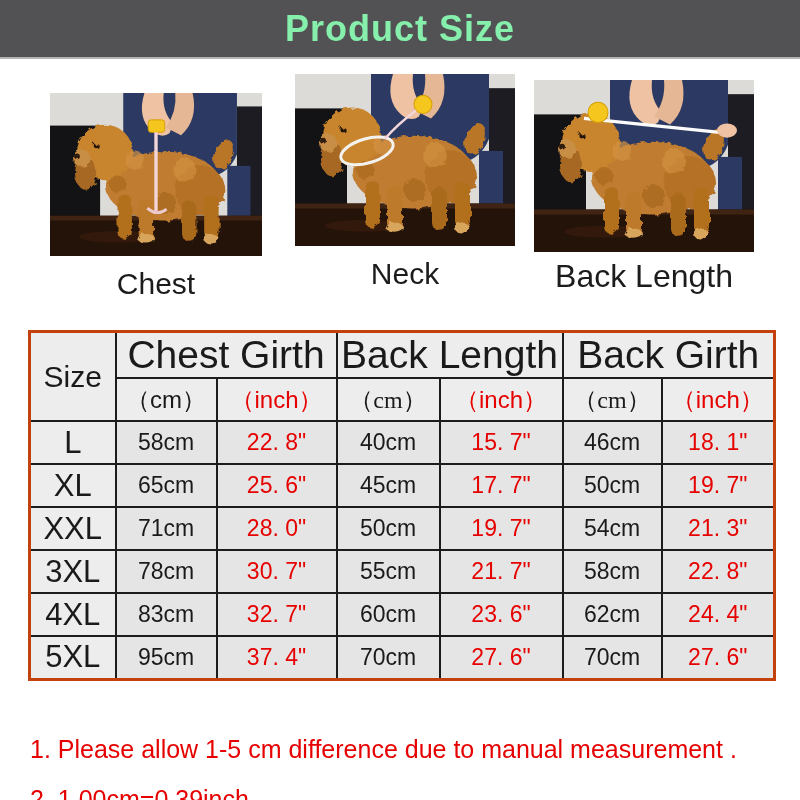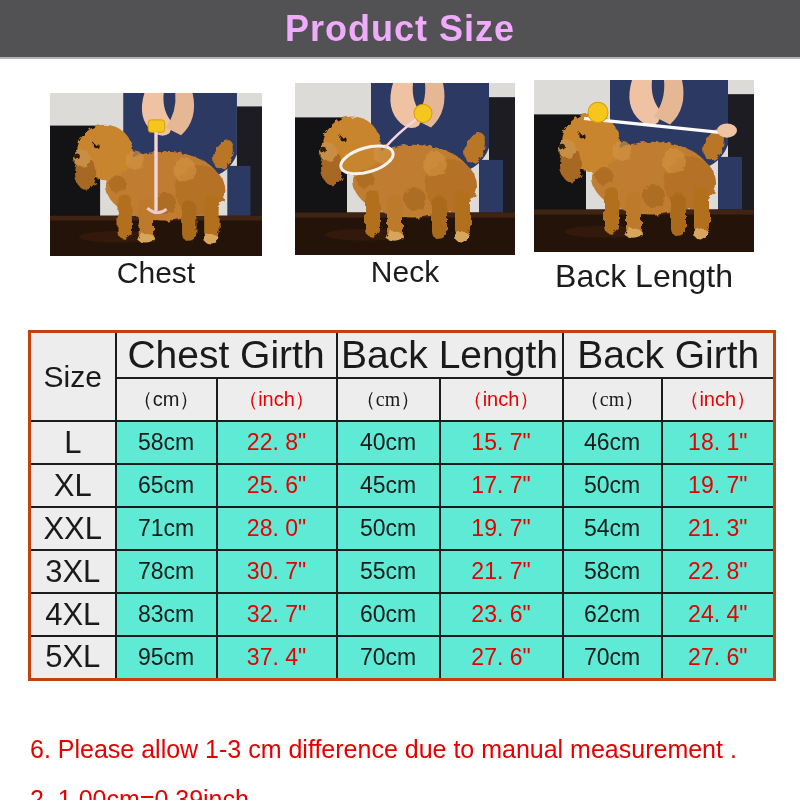--- a/index.html
+++ b/index.html
@@ -6,50 +6,50 @@
   body{
     width:800px;height:800px;position:relative;overflow:hidden;
     background:#ffffff;font-family:"Liberation Sans",sans-serif;color:#1a1a1a;
   }
   
   .banner{
     position:absolute;top:0;left:0;width:800px;height:57px;
     background:#525254;border-bottom:2px solid #b3b3b3;
     display:flex;align-items:center;justify-content:center;
   }
-  .banner h1{margin:0;color:#f0abfc;font-size:36px;font-weight:bold;letter-spacing:1px;}
+  .banner h1{margin:0;color:#86efac;font-size:36px;font-weight:bold;letter-spacing:1px;}
 
   
   figure.photo{position:absolute;margin:0;padding:0;}
   figure.photo svg{display:block;background:#d9d8d6;}
   figure.photo figcaption{
-    text-align:center;font-size:30px;color:#1c1c1c;font-weight:400;
+    text-align:center;font-size:30px;color:#1c1c1c;margin-top:11px;font-weight:400;
   }
   #photo-chest{left:50px;top:93px;}
-  #photo-neck{left:295px;top:83px;}
+  #photo-neck{left:295px;top:74px;}
   #photo-back{left:534px;top:80px;}
   #photo-back figcaption{margin-top:6px;font-size:32px;}
 
   
   table.size-table{
     position:absolute;left:28px;top:330px;width:745px;
     border-collapse:collapse;table-layout:fixed;border:3px solid #c2410c;
   }
   .size-table th,.size-table td{
     border:2px solid #1c1c1c;text-align:center;vertical-align:middle;
     padding:0;font-weight:400;overflow:hidden;white-space:nowrap;
   }
   .hdr{background:#ededed;}
   .group-row th{height:31px;font-size:39px;}
   th.size-head{font-size:30px;}
-  .unit-row th{height:41px;font-size:20px;}
+  .unit-row th{height:41px;font-size:24px;}
   .serif-unit{font-family:"Liberation Serif",serif;}
   .size-table tbody tr{height:43px;}
   .size-table tbody th{background:#ededed;font-size:31px;}
-  .size-table tbody td{font-size:23px;background:#5eead4;}
+  .size-table tbody td{font-size:23px;background:#e5e5e5;}
   .red{color:#e60000;}
 
   
   .note{position:absolute;left:30px;color:#e60000;font-size:25px;white-space:nowrap;}
   #note-1{top:710px;}
   #note-2{top:760px;}
 </style>
 </head>
 <body>
 
@@ -207,16 +207,16 @@
         <td>95cm</td>
         <td class="red">37. 4"</td>
         <td>70cm</td>
         <td class="red">27. 6"</td>
         <td>70cm</td>
         <td class="red">27. 6"</td>
       </tr>
     </tbody>
   </table>
 
-  <p class="note" id="note-1">6. Please allow 1-3 cm difference due to manual measurement .</p>
+  <p class="note" id="note-1">1. Please allow 1-5 cm difference due to manual measurement .</p>
   <p class="note" id="note-2">2. 1.00cm=0.39inch</p>
 
 </div>
 
 </body></html>

